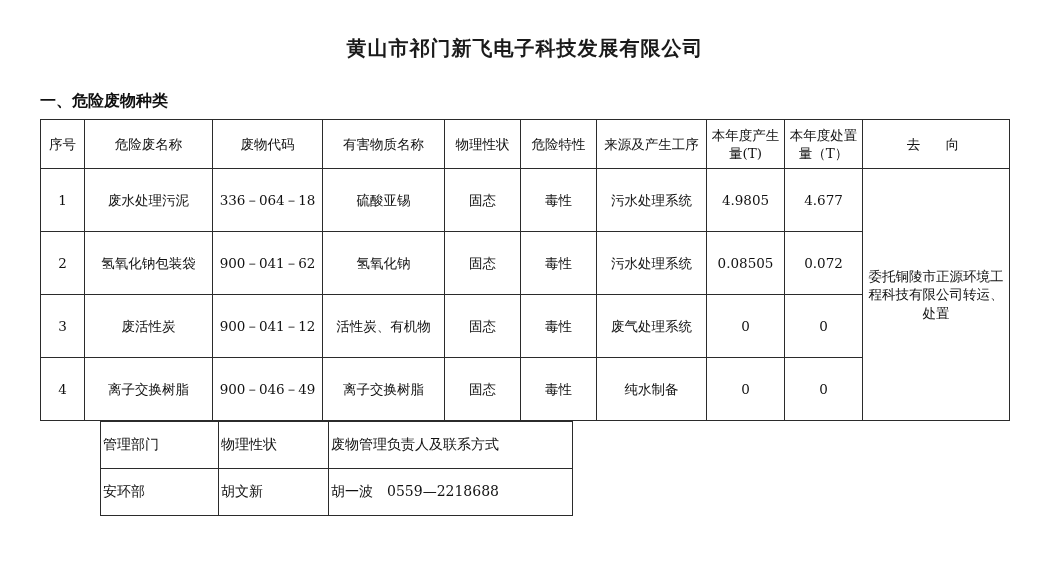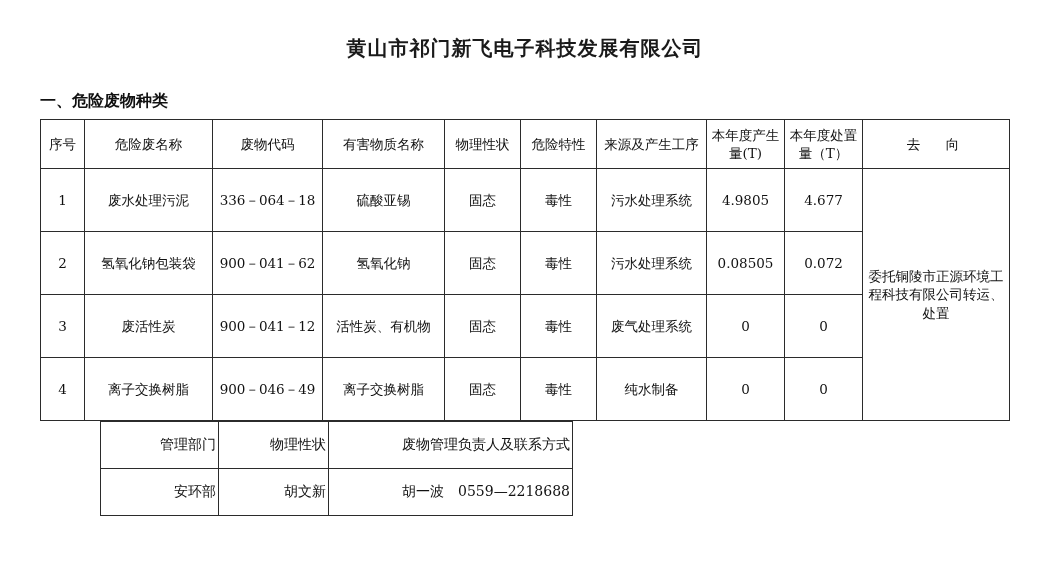--- a/index.html
+++ b/index.html
@@ -86,21 +86,21 @@
   }
   .header-spaced {
     letter-spacing: 6px;
   }
   .second-table {
     margin-left: 100px;
     width: 472px;
   }
   .second-table th, .second-table td {
     border: 1px solid #2b2b2b;
-    text-align: right;
+    text-align: left;
     vertical-align: middle;
     font-size: 14px;
     font-family: "DejaVu Serif", "Liberation Serif", serif;
     color: #111;
     height: 42px;
     font-weight: normal;
     padding: 2px;
   }
   .s-col-dept { width: 118px; }
   .s-col-lead { width: 110px; }

